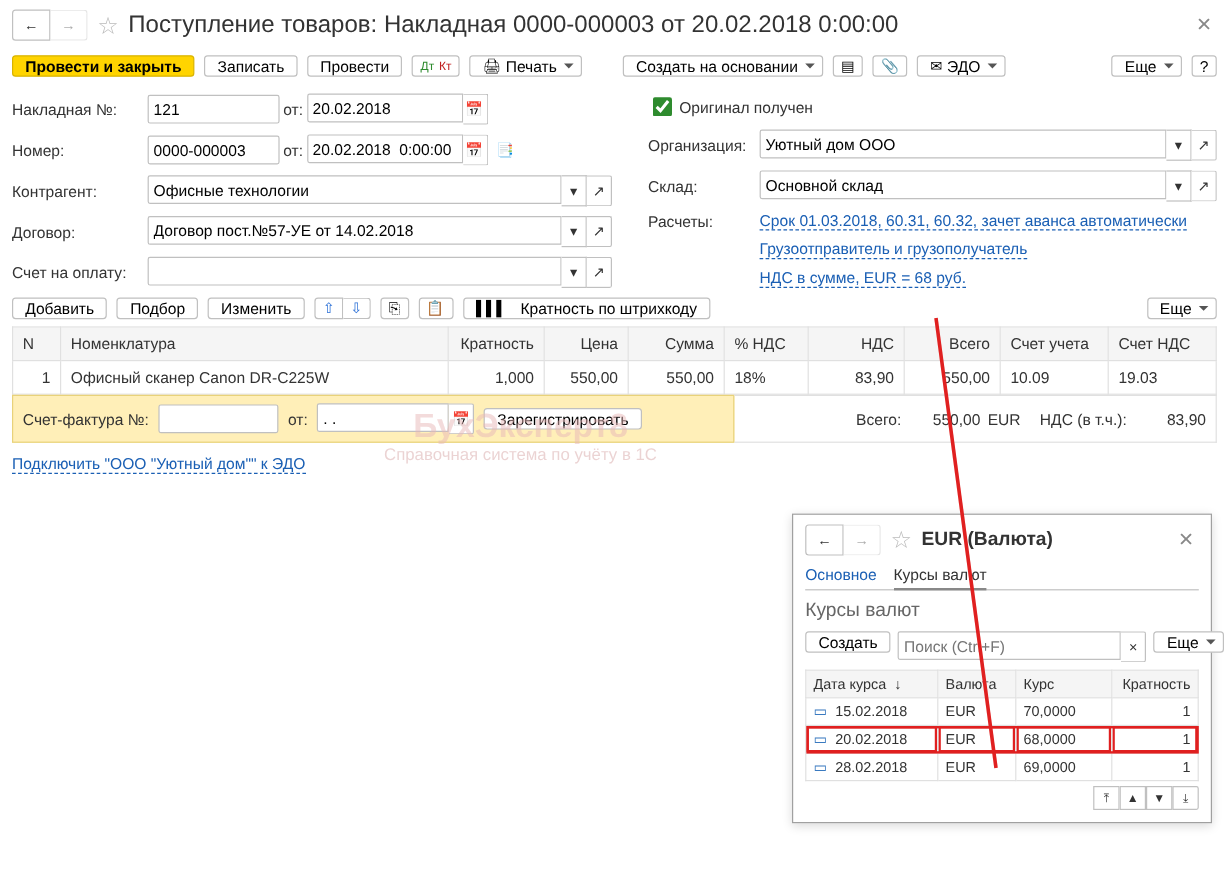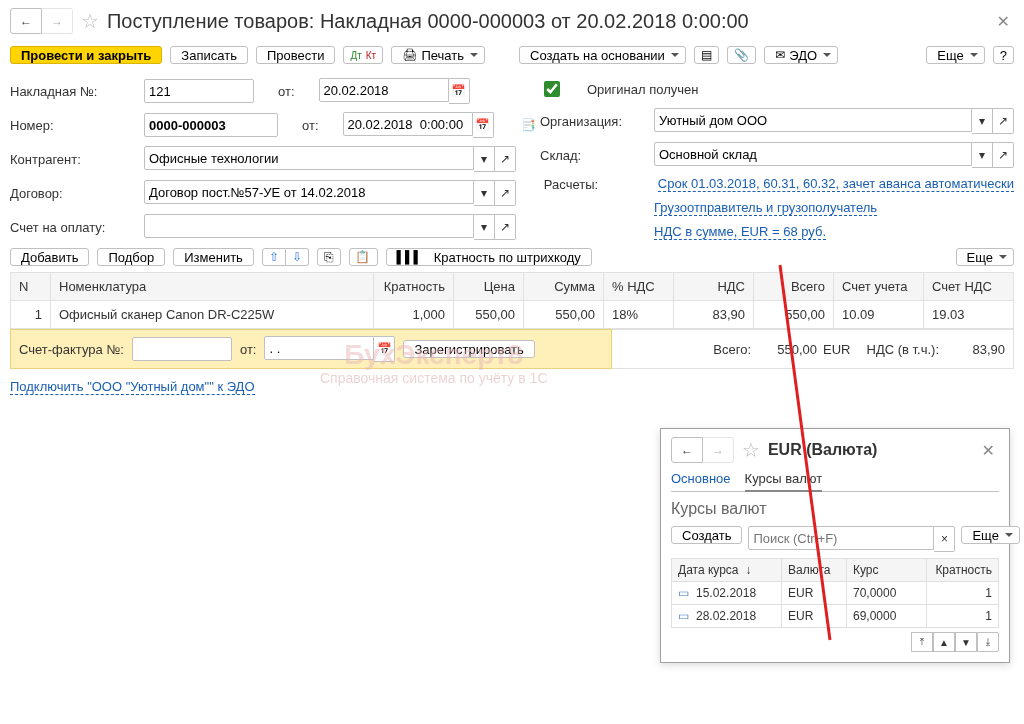--- a/index.html
+++ b/index.html
@@ -53,21 +53,21 @@
   .nav-btn + .nav-btn { border-left: none; border-top-left-radius: 0; border-bottom-left-radius: 0; }
   .nav-btn.first { border-top-right-radius: 0; border-bottom-right-radius: 0; }
   .favorite { color: #bbb; font-size: 20px; }
   .title { font-size: 20px; font-weight: normal; flex: 1; }
   .close-x { color: #888; font-size: 16px; cursor: pointer; padding: 0 4px; }
   
   .toolbar { display: flex; align-items: center; gap: 8px; margin-bottom: 14px; }
   .toolbar .spacer { flex: 1; }
   
   .form { display: grid; grid-template-columns: 500px 1fr; column-gap: 30px; row-gap: 8px; margin-bottom: 8px; }
-  .form-row { display: flex; align-items: center; gap: 24px; }
+  .form-row { display: flex; align-items: center; gap: 3px; }
   .form-label { width: 110px; flex-shrink: 0; }
   .form-col-right .form-label { width: 90px; }
   .checkbox { width: 16px; height: 16px; accent-color: #2e8b2e; }
   
   .grid-toolbar { display: flex; align-items: center; gap: 8px; margin: 6px 0; }
   .grid {
     border: 1px solid var(--border); border-collapse: collapse; width: 100%;
     table-layout: fixed;
   }
   .grid th, .grid td {
@@ -187,21 +187,21 @@
         <span>от:</span>
         <span class="select-wrap">
           <input class="field" style="width: 130px;" value="20.02.2018">
           <span class="mini-btn">
               <span class="ico">📅</span>
             </span>
         </span>
       </div>
       <div class="form-row" style="margin-top:8px;">
         <span class="form-label">Номер:</span>
-        <input class="field" style="width: 134px; font-weight: bold;" value="0000-000003">
+        <input class="field" style="width: 110px;" value="0000-000003">
         <span>от:</span>
         <span class="select-wrap">
           <input class="field" style="width: 130px;" value="20.02.2018  0:00:00">
           <span class="mini-btn">
               <span class="ico">📅</span>
             </span>
         </span>
         <span class="ico" style="color:#3a9d3a; margin-left:4px;">📑</span>
       </div>
       <div class="form-row" style="margin-top:8px;">
@@ -264,21 +264,21 @@
         <span class="select-wrap" style="flex:1;">
           <input class="field" style="flex: 1 1 0%;" value="Основной склад">
           <span class="mini-btn">
               <span class="ico">▾</span>
             </span>
           <span class="mini-btn">
               <span class="ico">↗</span>
             </span>
         </span>
       </div>
-      <div class="form-row" style="margin-top:8px;justify-content:flex-end;">
+      <div class="form-row" style="margin-top:8px;">
         <span class="form-label">Расчеты:</span>
         <a class="link">Срок 01.03.2018, 60.31, 60.32, зачет аванса автоматически</a>
       </div>
       <div class="form-row" style="margin-top:8px;">
         <span class="form-label"></span>
         <a class="link">Грузоотправитель и грузополучатель</a>
       </div>
       <div class="form-row" style="margin-top:8px;">
         <span class="form-label"></span>
         <a class="link">НДС в сумме, EUR = 68 руб.</a>
@@ -436,20 +436,26 @@
           <th class="r">Кратность</th>
         </tr>
       </thead>
       <tbody id="rates-body">
           <tr>
             <td><span style="color:#3a7ac0;">▭</span>&nbsp; 15.02.2018</td>
             <td>EUR</td>
             <td>70,0000</td>
             <td class="r">1</td>
           </tr>
+          <tr class="highlight-row">
+            <td><span style="color:#3a7ac0;">▭</span>&nbsp; 20.02.2018</td>
+            <td>EUR</td>
+            <td>68,0000</td>
+            <td class="r">1</td>
+          </tr>
           <tr>
             <td><span style="color:#3a7ac0;">▭</span>&nbsp; 28.02.2018</td>
             <td>EUR</td>
             <td>69,0000</td>
             <td class="r">1</td>
           </tr>
         </tbody>
     </table>
     <div class="paginator">
       <span class="mini-btn">⤒</span>

